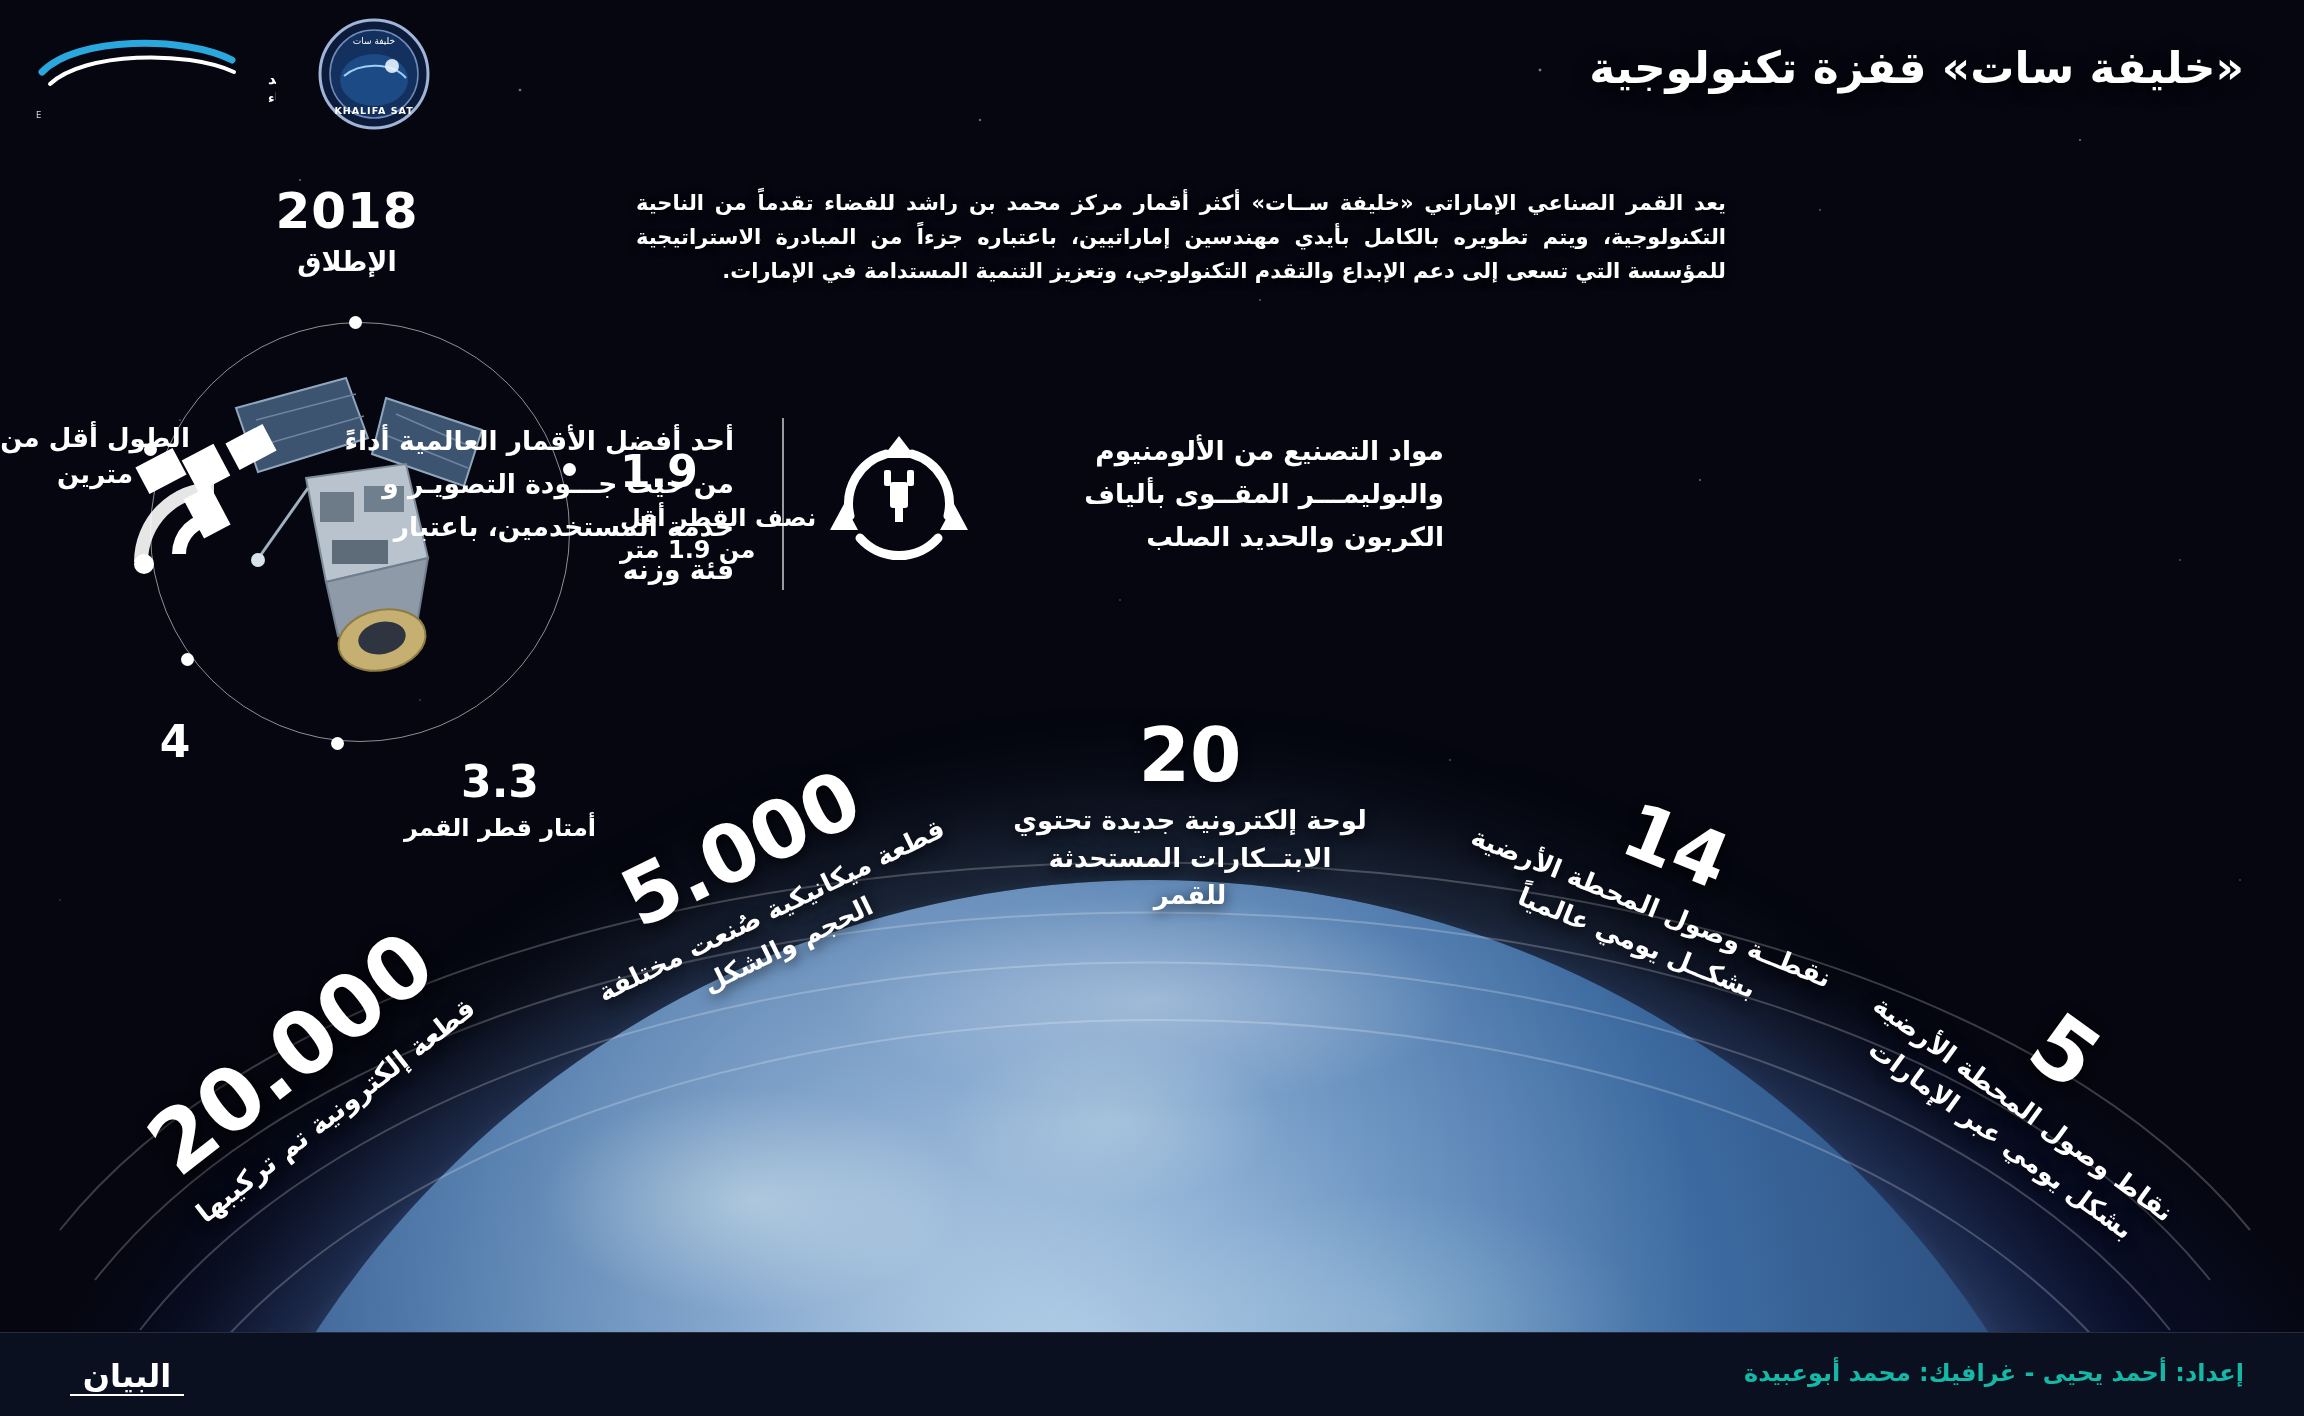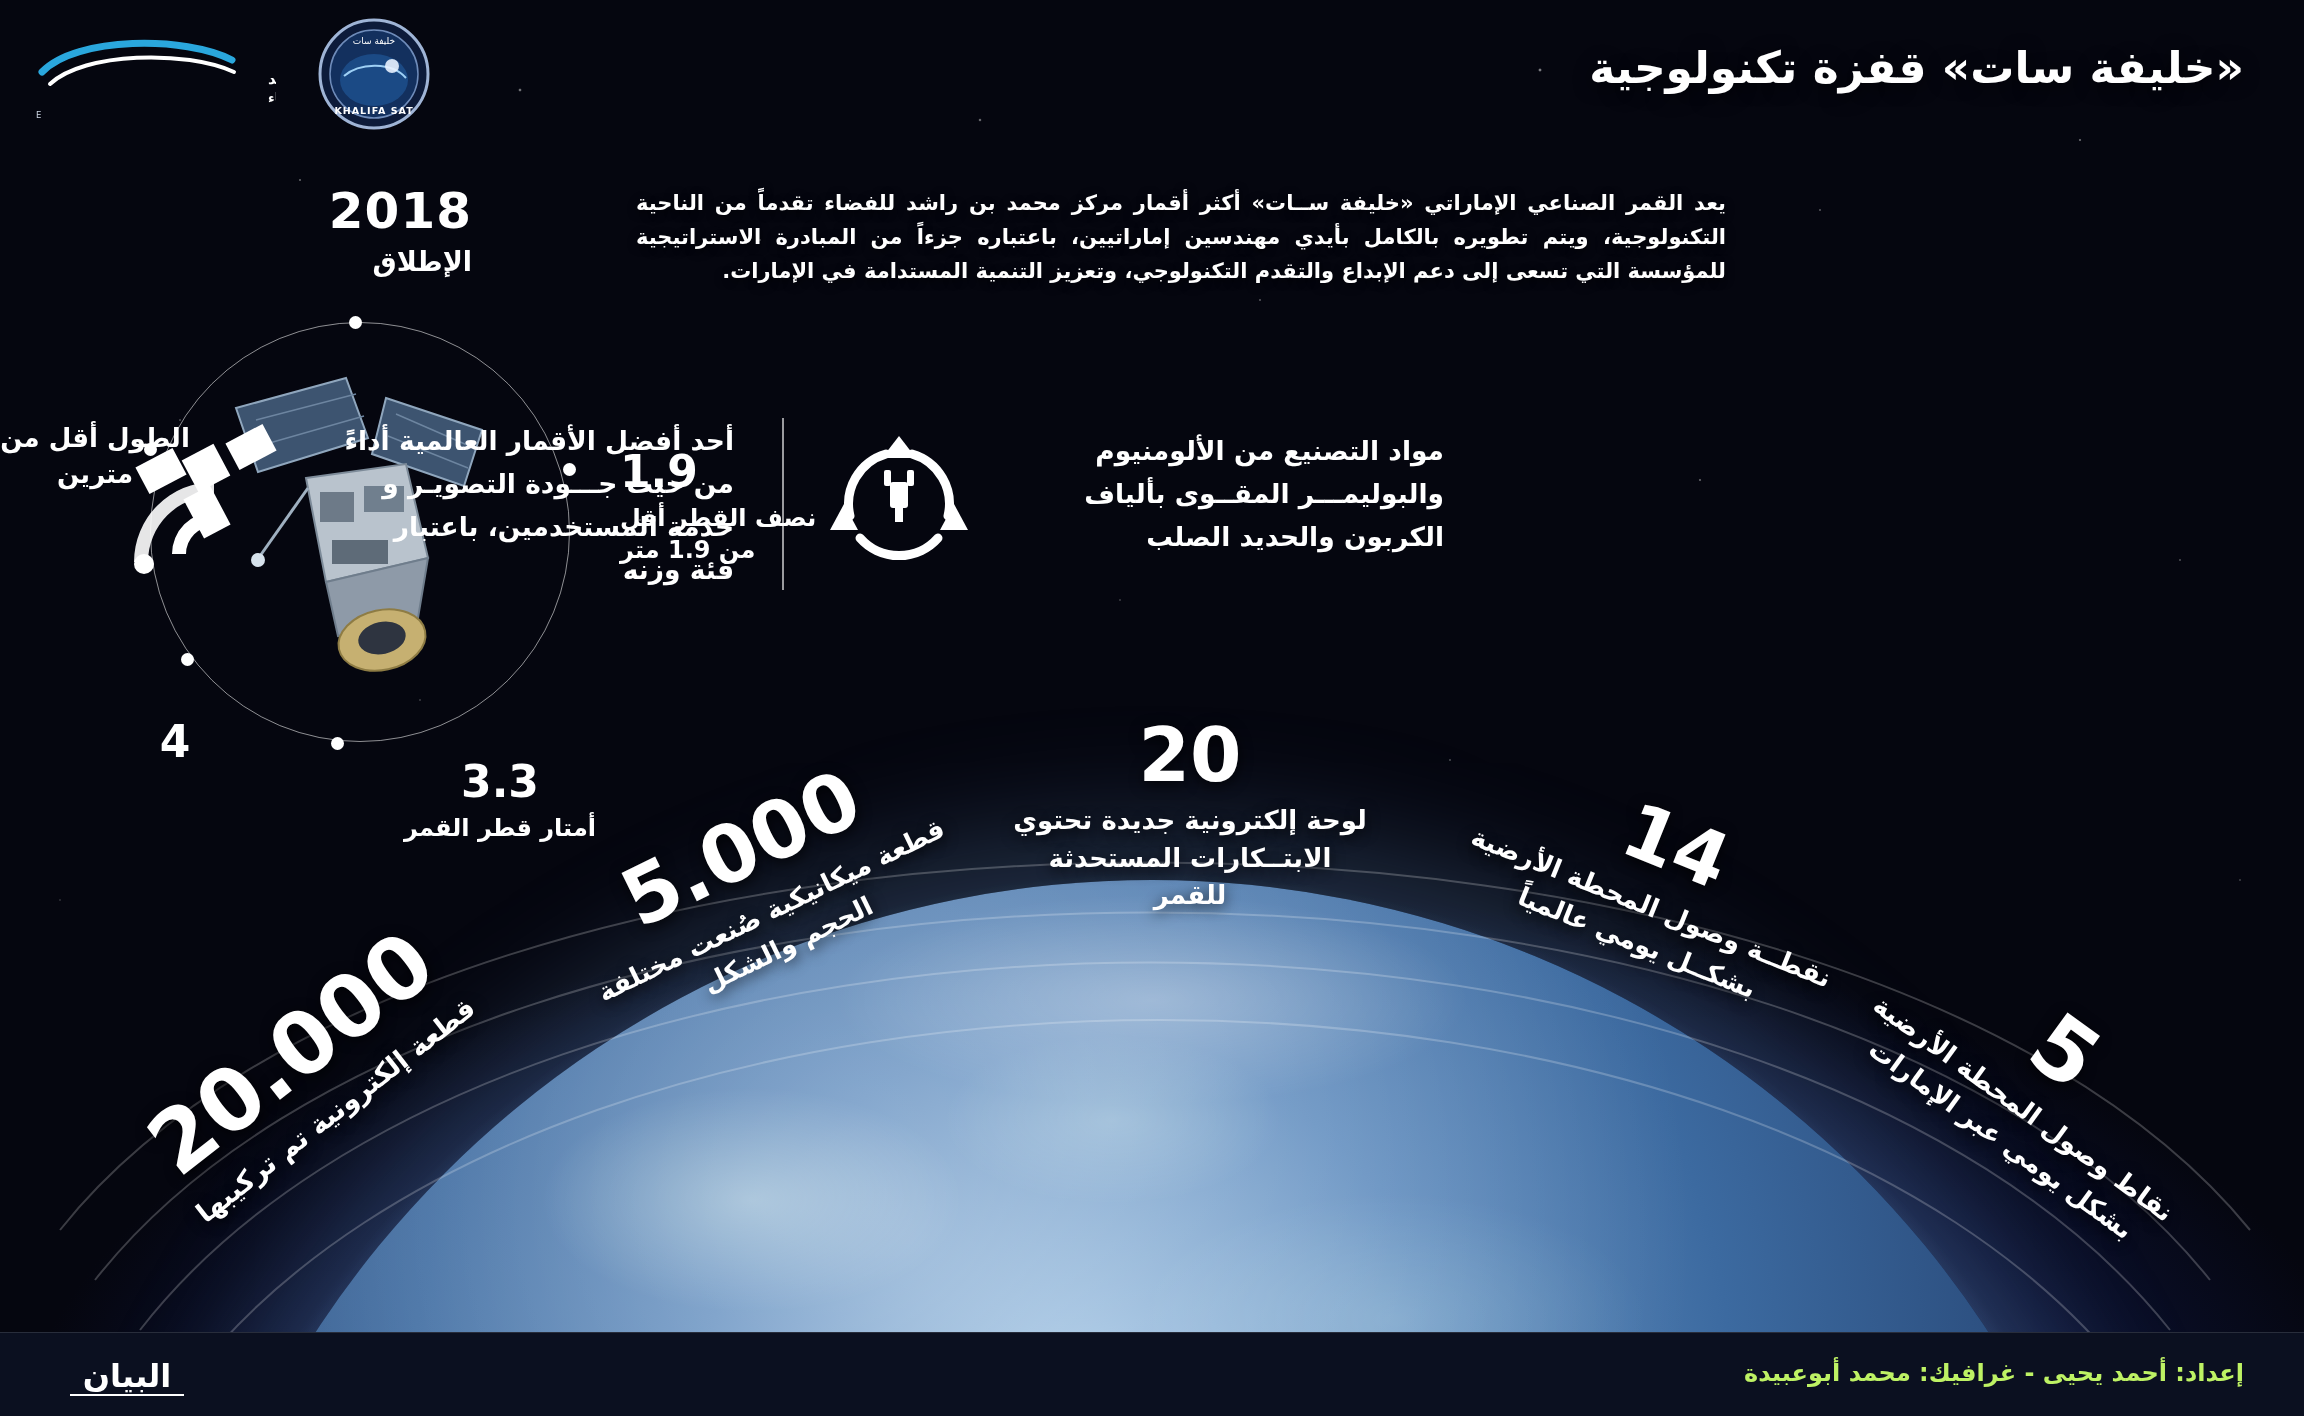--- a/index.html
+++ b/index.html
@@ -93,21 +93,21 @@
     text-shadow: 0 2px 10px rgba(0,0,0,.7);
   }
   
   .mbrsc {
     position: absolute; left: 36px; top: 30px; width: 240px; height: 92px;
   }
   .khalifasat-badge {
     position: absolute; left: 318px; top: 18px; width: 112px; height: 112px;
   }
   
-  .launch { position: absolute; left: 222px; top: 182px; width: 250px; text-align: right; }
+  .launch { position: absolute; left: 222px; top: 182px; width: 250px; text-align: center; }
   .launch .num { font-size: 50px; font-weight: 700; letter-spacing: 1px; }
   .launch .lbl { font-size: 27px; font-weight: 600; margin-top: 6px; }
   
   .sat-orbit {
     position: absolute; left: 150px; top: 322px; width: 420px; height: 420px;
     border: 1.6px solid rgba(255,255,255,.55); border-radius: 50%;
   }
   .dot { position: absolute; width: 13px; height: 13px; border-radius: 50%; background:#fff; }
   .sat-img {
     position: absolute; left: 196px; top: 368px; width: 340px; height: 340px;
@@ -158,21 +158,21 @@
   .stat-5 .t { font-size: 26px; }
 
   
   .footer {
     position: absolute; left: 0; bottom: 0; width: 2304px; height: 84px;
     background: #0b1020;
     border-top: 1px solid rgba(255,255,255,.12);
   }
   .credits {
     position: absolute; right: 60px; top: 26px;
-    font-size: 24px; font-weight: 600; color: #bef264;
+    font-size: 24px; font-weight: 600; color: #14b8a6;
   }
   .albayan { position: absolute; left: 52px; top: 14px; width: 150px; height: 56px; }
 </style>
 </head>
 <body>
 
 <div id="stage">
 
   <div class="stars"></div>
   <div class="atmo"></div>

